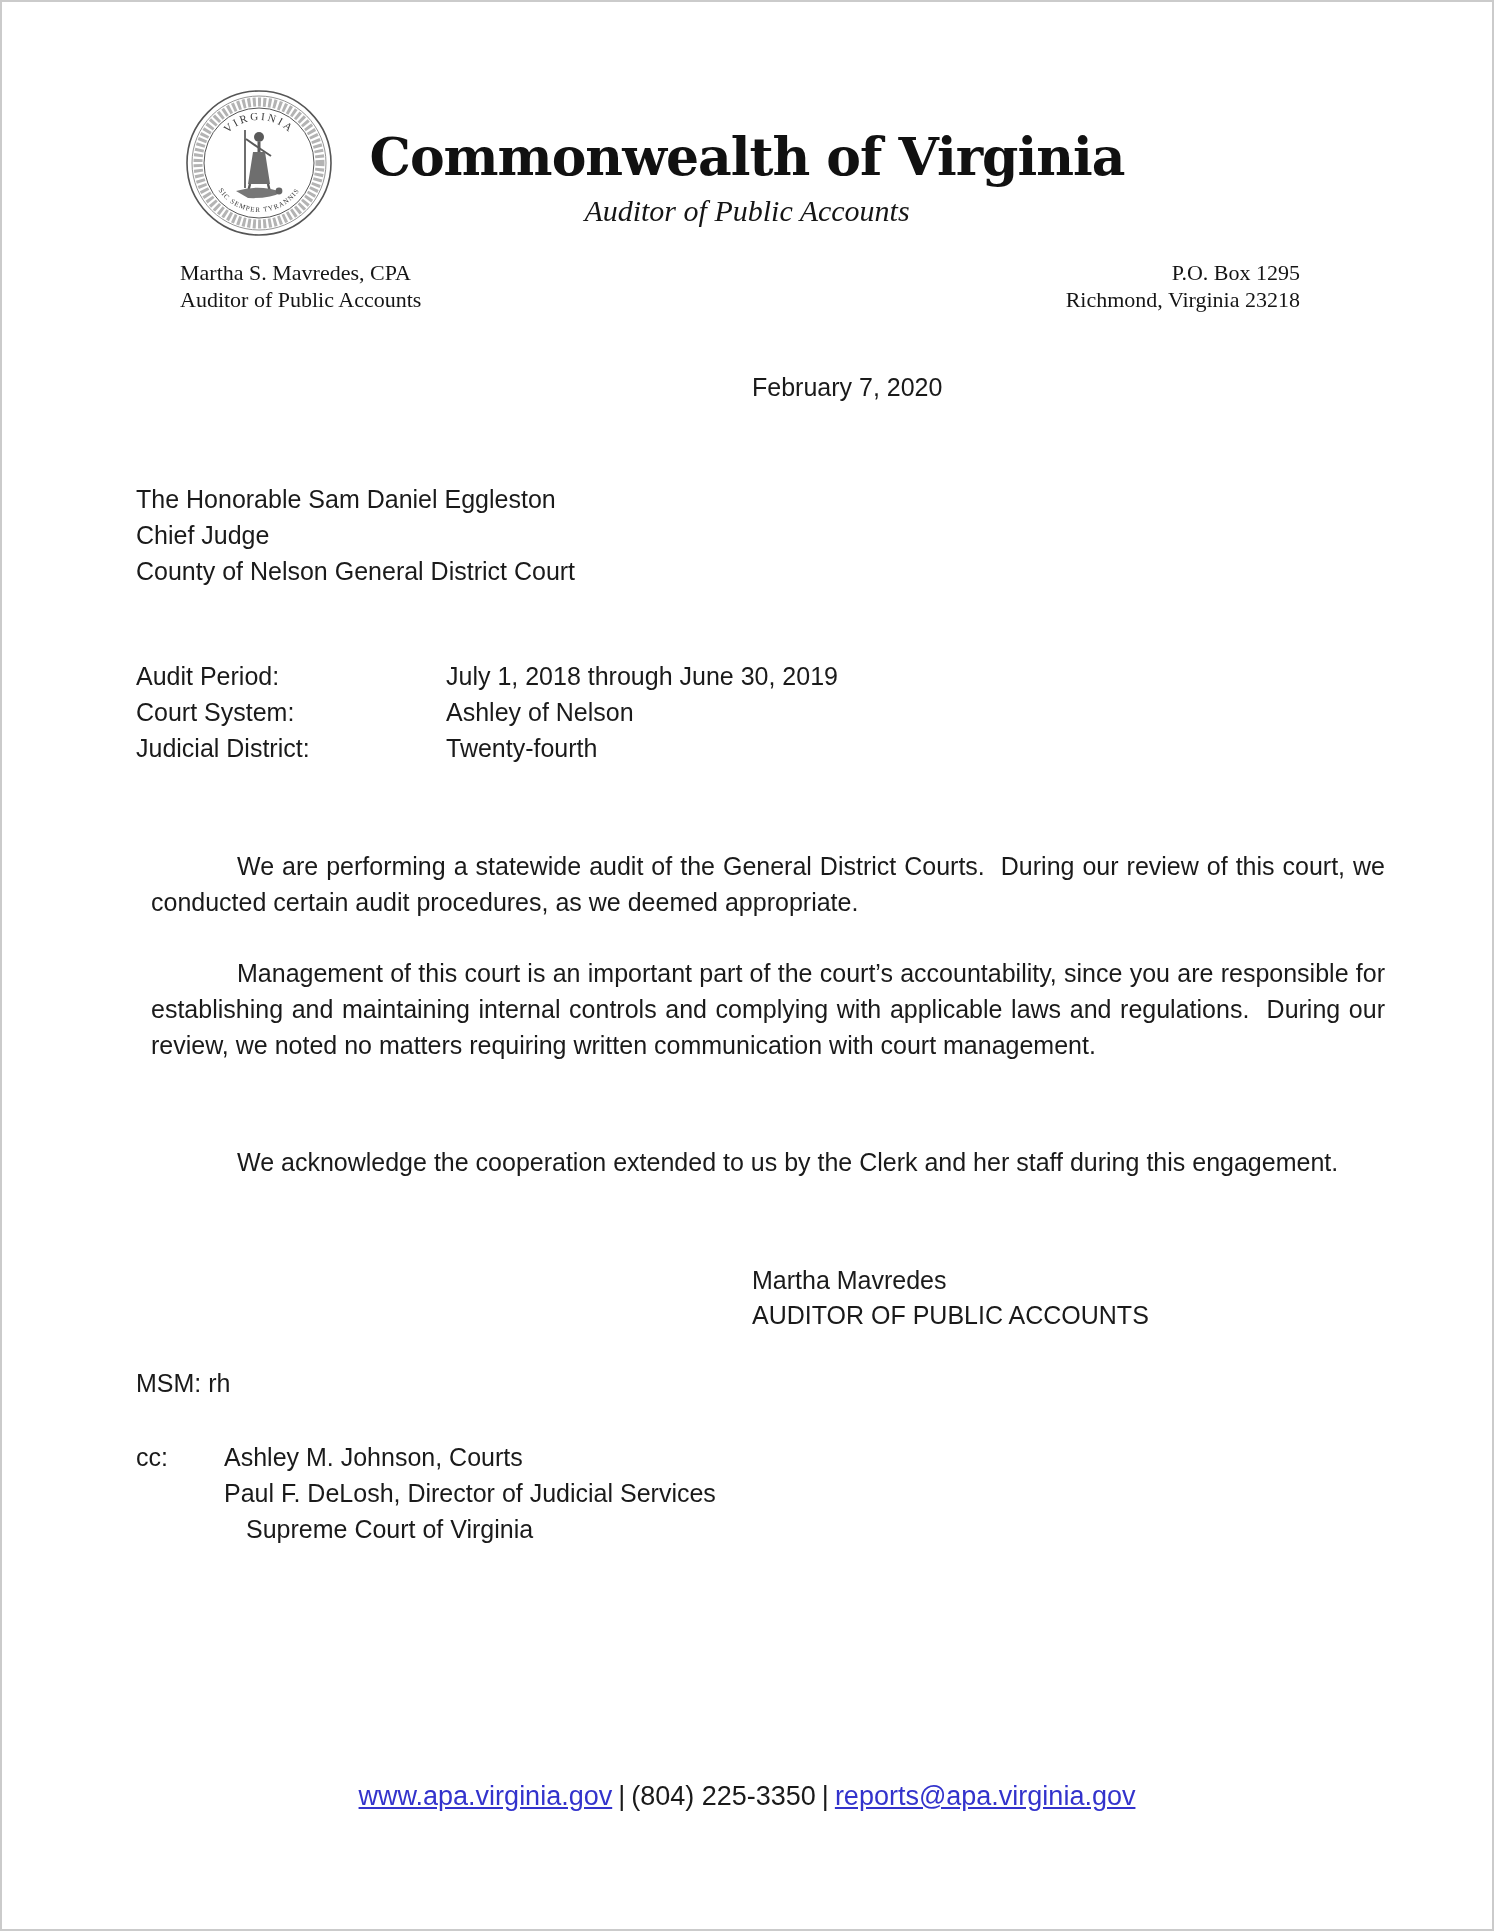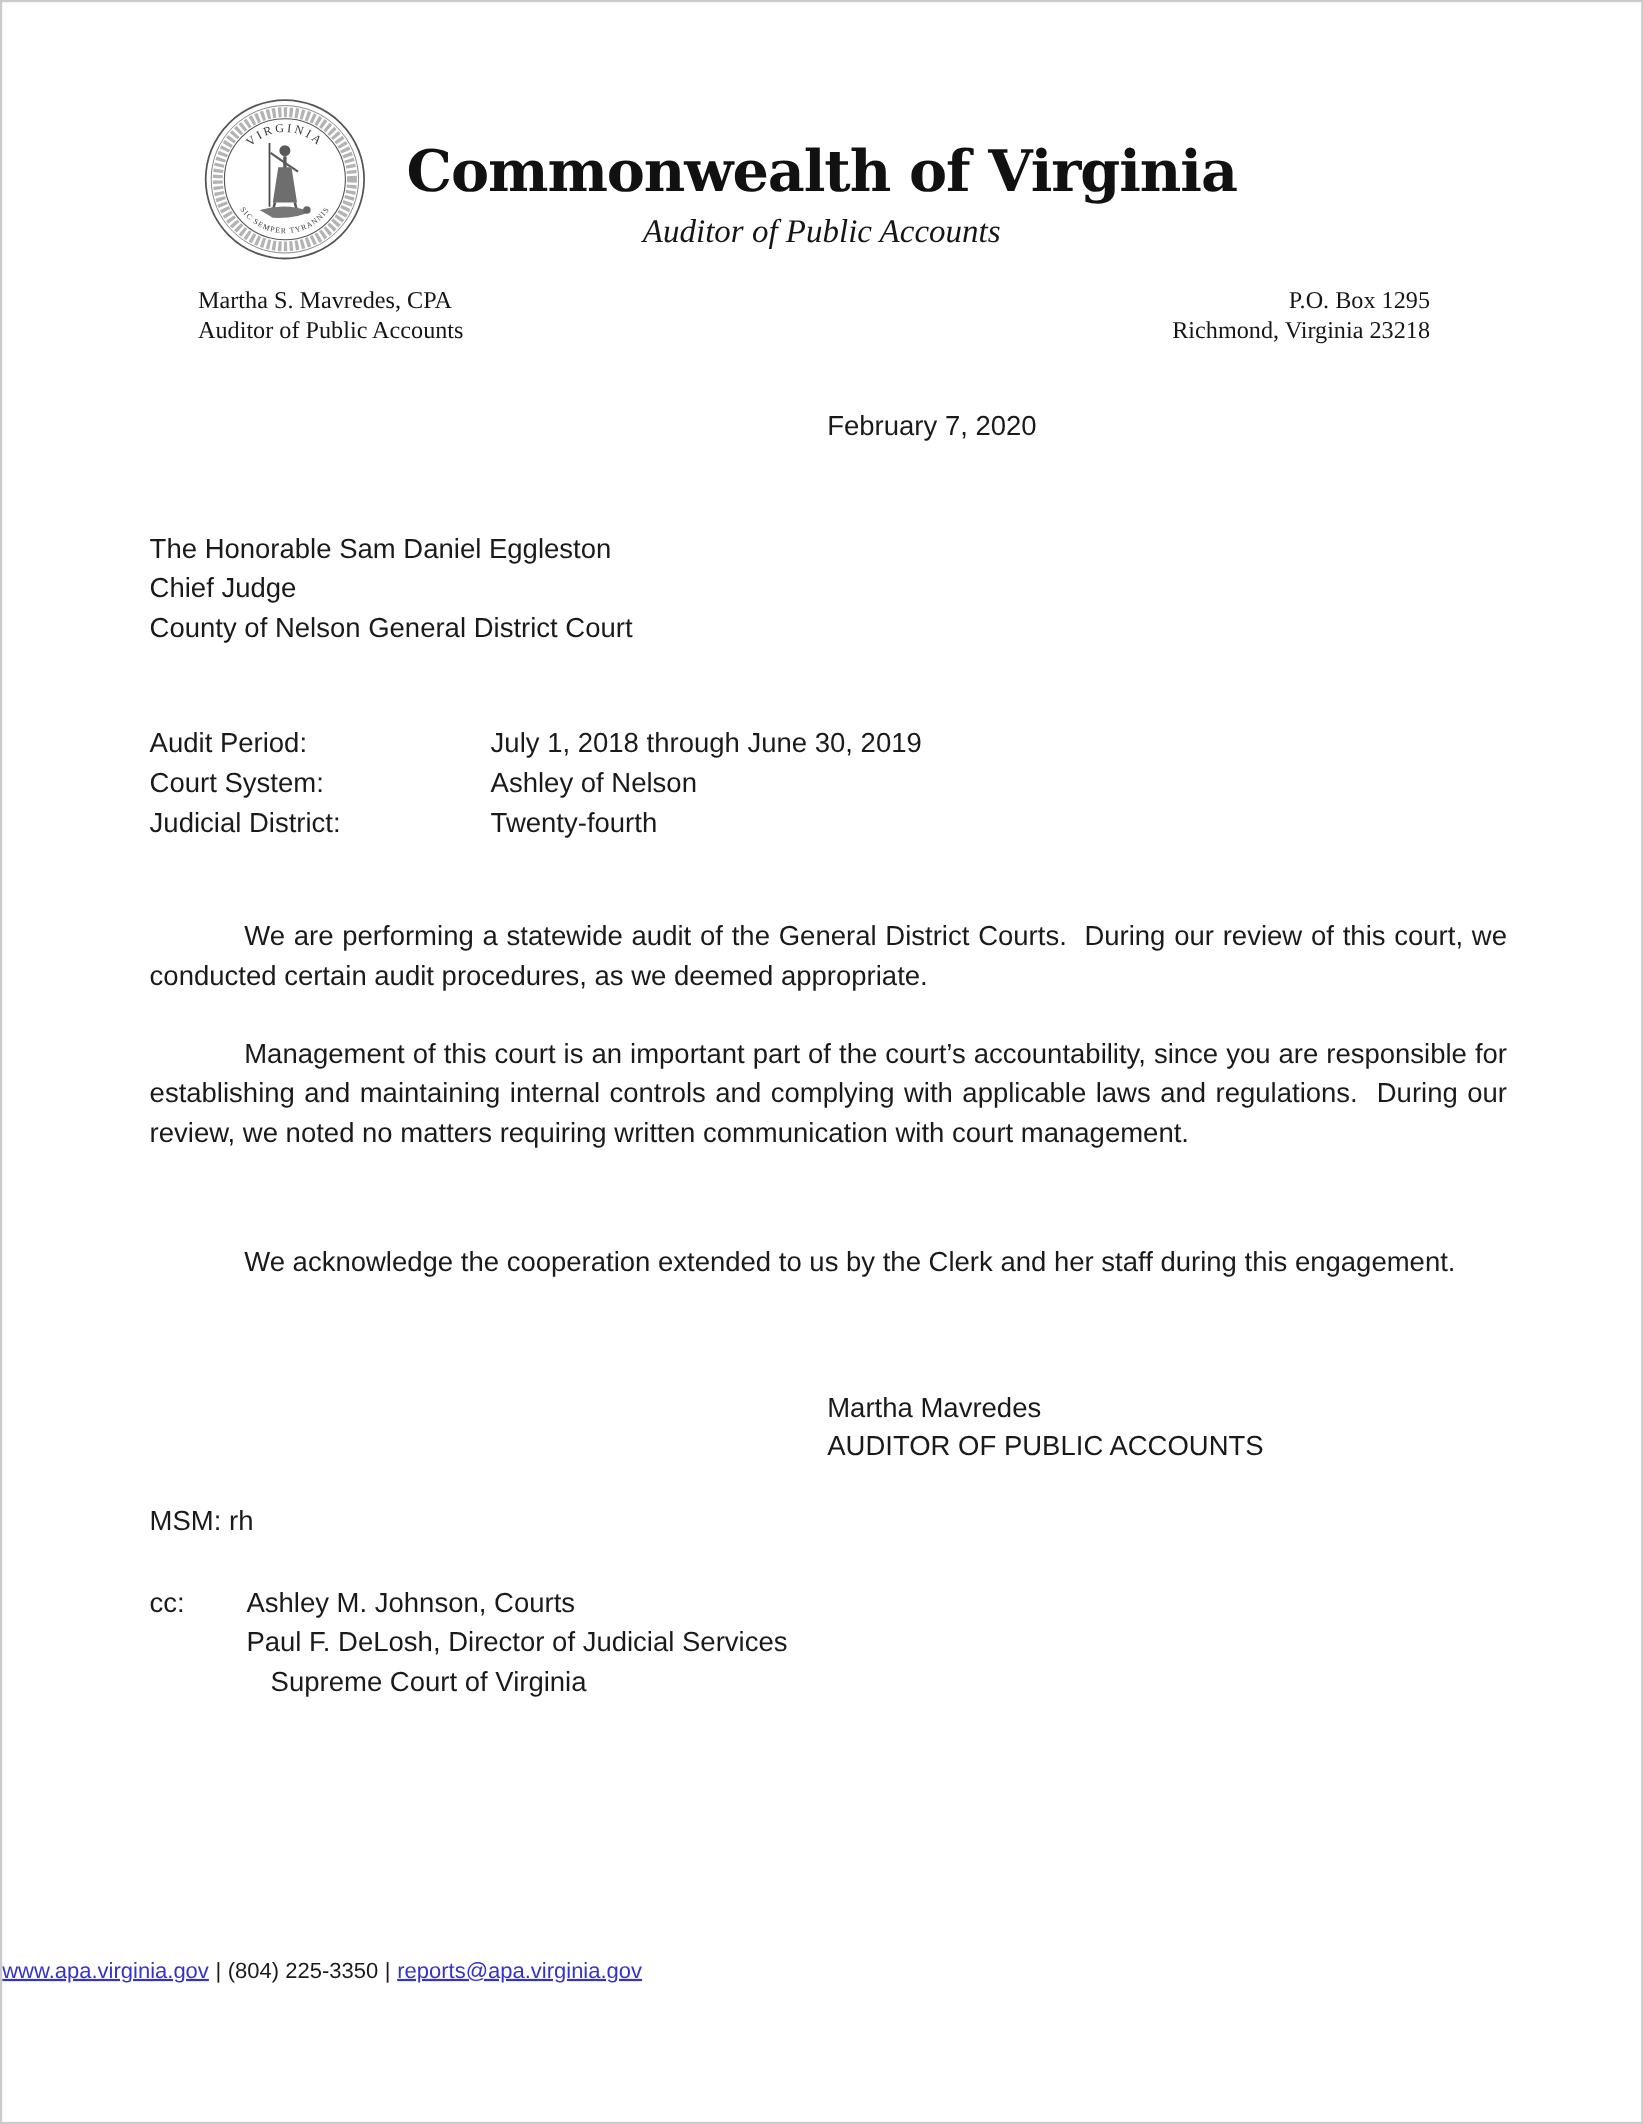--- a/index.html
+++ b/index.html
@@ -71,21 +71,21 @@
     left: 134px; top: 656px;
     font-size: 25px; line-height: 36px;
   }
   .audit-row { display: flex; gap: 44px; }
   .audit-label { width: 266px; flex: 0 0 266px; }
 
   .body-par {
     position: absolute;
     left: 134px;
     width: 1234px;
-    margin: 0;
+    margin: 15px;
     font-size: 25px;
     line-height: 36px;
     text-align: justify;
     text-indent: 86px;
   }
   .par-1 { top: 831px; }
   .par-2 { top: 938px; }
   .par-3 { top: 1127px; }
 
   .signature {
@@ -104,21 +104,22 @@
     font-size: 25px; line-height: 36px;
   }
   .cc-row { display: flex; }
   .cc-label { width: 88px; flex: 0 0 88px; }
   .cc-indent-extra { padding-left: 22px; }
 
   
   .footer {
     position: absolute;
     left: 0; right: 0; top: 1779px;
-    font-size: 20px;
+    text-align: center;
+    font-size: 27px;
   }
   .footer a {
     color: #3333cc;
     text-decoration: underline;
     cursor: pointer;
   }
   .footer .sep { color: #1a1a1a; padding: 0 6px; }
 
   .seal text {
     fill: #3a3a3a;

